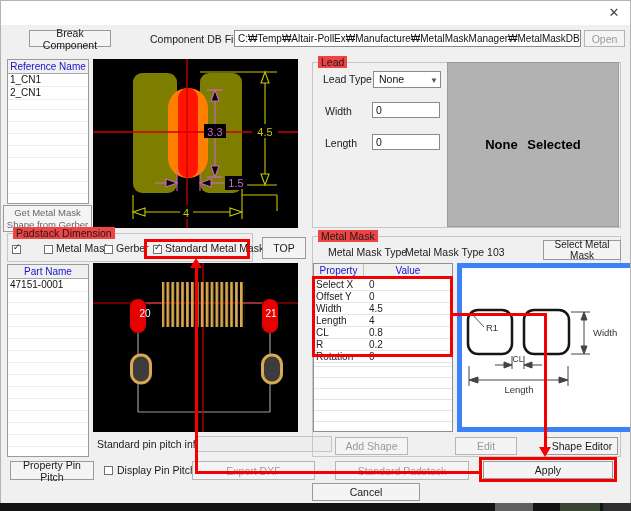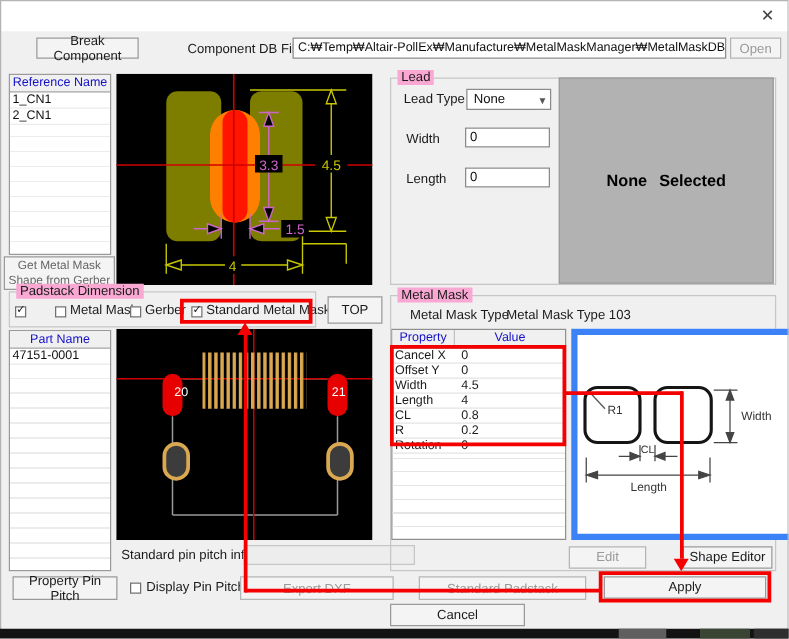--- a/index.html
+++ b/index.html
@@ -15,21 +15,21 @@
   .field{background:#ffffff;border:1px solid #8a8a8a;font-size:10px;padding:0 0 0 3px;
          font-family:"Liberation Sans","DejaVu Sans",sans-serif;color:#111;}
   input.field{outline:none;}
   .list{background:#ffffff;border:1px solid #9a9a9a;}
   .list .hdr{height:13px;background:#f0f0f0;border-bottom:1px solid #a8a8a8;color:#1612c8;
              font-size:10px;text-align:center;line-height:13px;}
   .list .row{height:12px;font-size:10px;line-height:12px;padding-left:2px;border-bottom:1px solid #ececec;color:#111;}
   .list .fill{position:absolute;left:0;right:0;bottom:0;
       background:repeating-linear-gradient(to bottom,transparent 0 11px,#ececec 11px 12px);}
   .group{border:1px solid #c6c6c6;}
-  .gtitle{position:absolute;background:#f9a8d4;font-size:10.5px;padding:0 3px;white-space:nowrap;}
+  .gtitle{position:absolute;background:#ef4444;font-size:10.5px;padding:0 3px;white-space:nowrap;}
   .cb{position:absolute;width:9px;height:9px;background:#fff;border:1px solid #707070;box-sizing:border-box;}
   .cb .tick{position:absolute;left:0px;top:-3px;font-size:9px;color:#222;line-height:9px;}
   .focusrect{outline:1px dotted #8a8a8a;}
   .tbl{background:#fff;border:1px solid #8f8f8f;}
   .tbl .thead{display:flex;height:14px;background:#f0f0f0;border-bottom:1px solid #a0a0a0;}
   .tbl .thead div{font-size:10px;color:#1612c8;text-align:center;line-height:14px;}
   .tbl .tc1{width:49px;border-right:1px solid #c2c2c2;}
   .tbl .tc2{flex:1;}
   .tbl .trow{display:flex;height:11px;border-bottom:1px solid #e4e4e4;font-size:10px;line-height:11px;}
   .tbl .trow .p{width:51px;padding-left:2px;}
@@ -188,28 +188,29 @@
   <input class="abs field" style="left: 372px; top: 134px; width: 68px; height: 16px; font-size: 10.5px;" readonly="" value="0">
   <div class="abs" style="left:447px;top:62px;width:172px;height:165px;background:#b2b2b2;border:1px solid #9b9b9b;
        display:flex;align-items:center;justify-content:center;font-size:13px;font-weight:bold;word-spacing:6px;color:#000;">
     <span>None Selected</span>
   </div>
 
   <div class="abs group" style="left:312px;top:236px;width:309px;height:221px;"></div>
   <div class="abs gtitle" style="left:318px;top:230px;">Metal Mask</div>
   <div class="abs lbl" style="left:328px;top:246px;">Metal Mask Type</div>
   <div class="abs lbl" style="left:405px;top:246px;">Metal Mask Type 103</div>
+  <div class="abs btn" style="left:543px;top:240px;width:78px;height:20px;font-size:10px;">Select Metal Mask</div>
 
   <div class="abs tbl" style="left:313px;top:263px;width:140px;height:169px;">
     <div class="thead">
       <div class="tc1">Property</div>
       <div class="tc2">Value</div>
     </div>
     <div class="trow">
-        <div class="p">Cancel X</div>
+        <div class="p">Select X</div>
         <div class="v">0</div>
       </div>
     <div class="trow">
         <div class="p">Offset Y</div>
         <div class="v">0</div>
       </div>
     <div class="trow">
         <div class="p">Width</div>
         <div class="v">4.5</div>
       </div>
@@ -259,20 +260,21 @@
         <line x1="7" y1="98" x2="7" y2="118" fill="none"></line>
           <line x1="106" y1="98" x2="106" y2="118" fill="none"></line>
         <line x1="15" y1="112" x2="98" y2="112" fill="none"></line>
         <path d="M7 112 l 9 -3 l 0 6 z"></path>
           <path d="M106 112 l -9 -3 l 0 6 z"></path>
       </g>
       <text x="57" y="125" font-size="9.5" fill="#333" text-anchor="middle">Length</text>
     </svg>
   </div>
 
+  <div class="abs btn disabled" style="left:335px;top:437px;width:73px;height:18px;">Add Shape</div>
   <div class="abs btn disabled" style="left:455px;top:437px;width:62px;height:18px;">Edit</div>
   <div class="abs btn" style="left:546px;top:437px;width:72px;height:18px;text-align:right;">Shape Editor</div>
 
   <div class="abs btn disabled" style="left:335px;top:461px;width:134px;height:19px;">Standard Padstack</div>
   <div class="abs btn" style="left:483px;top:461px;width:130px;height:18px;">Apply</div>
   <div class="abs btn" style="left:312px;top:483px;width:108px;height:18px;">Cancel</div>
 
   <div class="abs frame"></div>
   <div class="abs taskbar">
     <div class="abs" style="left:495px;top:0;width:38px;height:8px;background:#5f5f5f;"></div>

